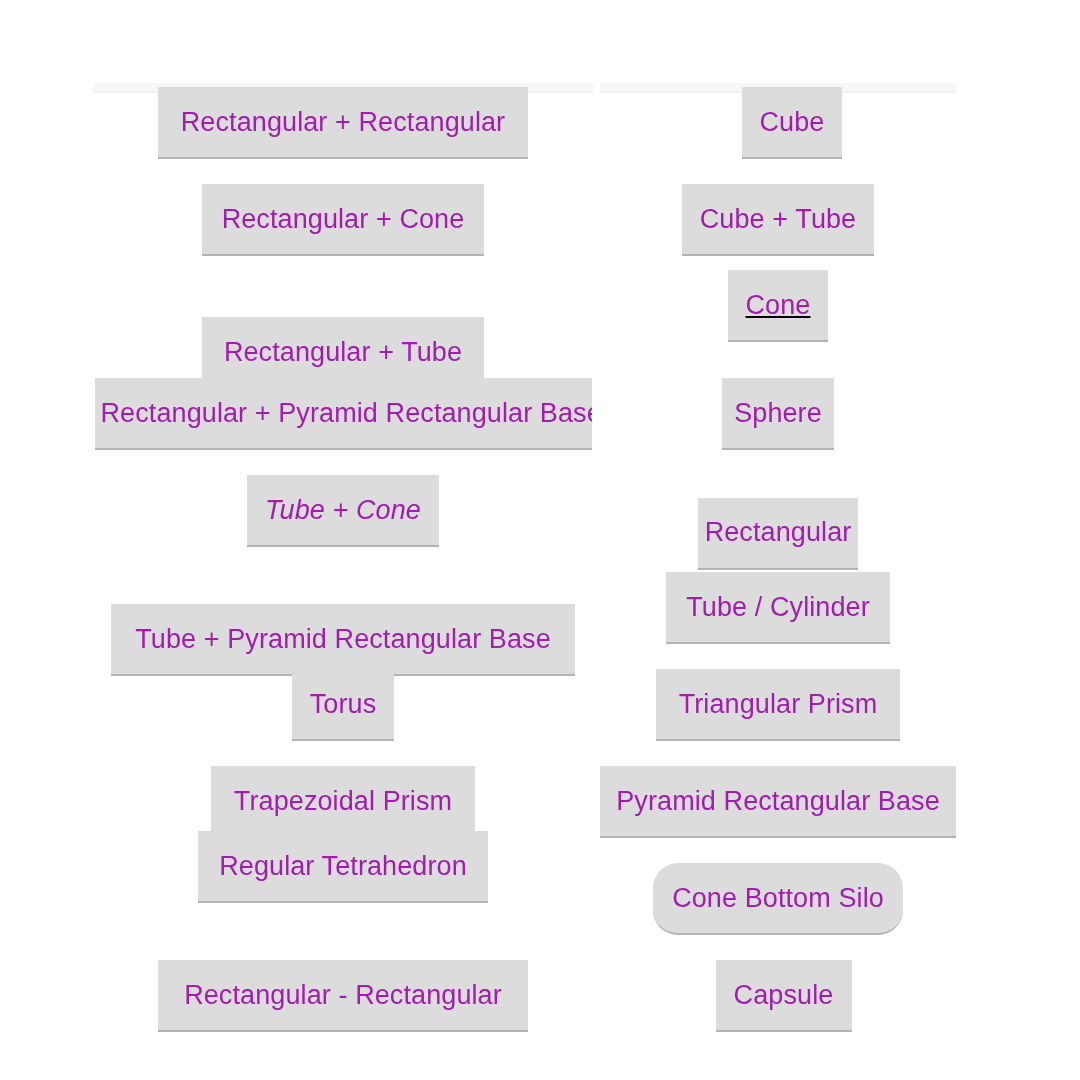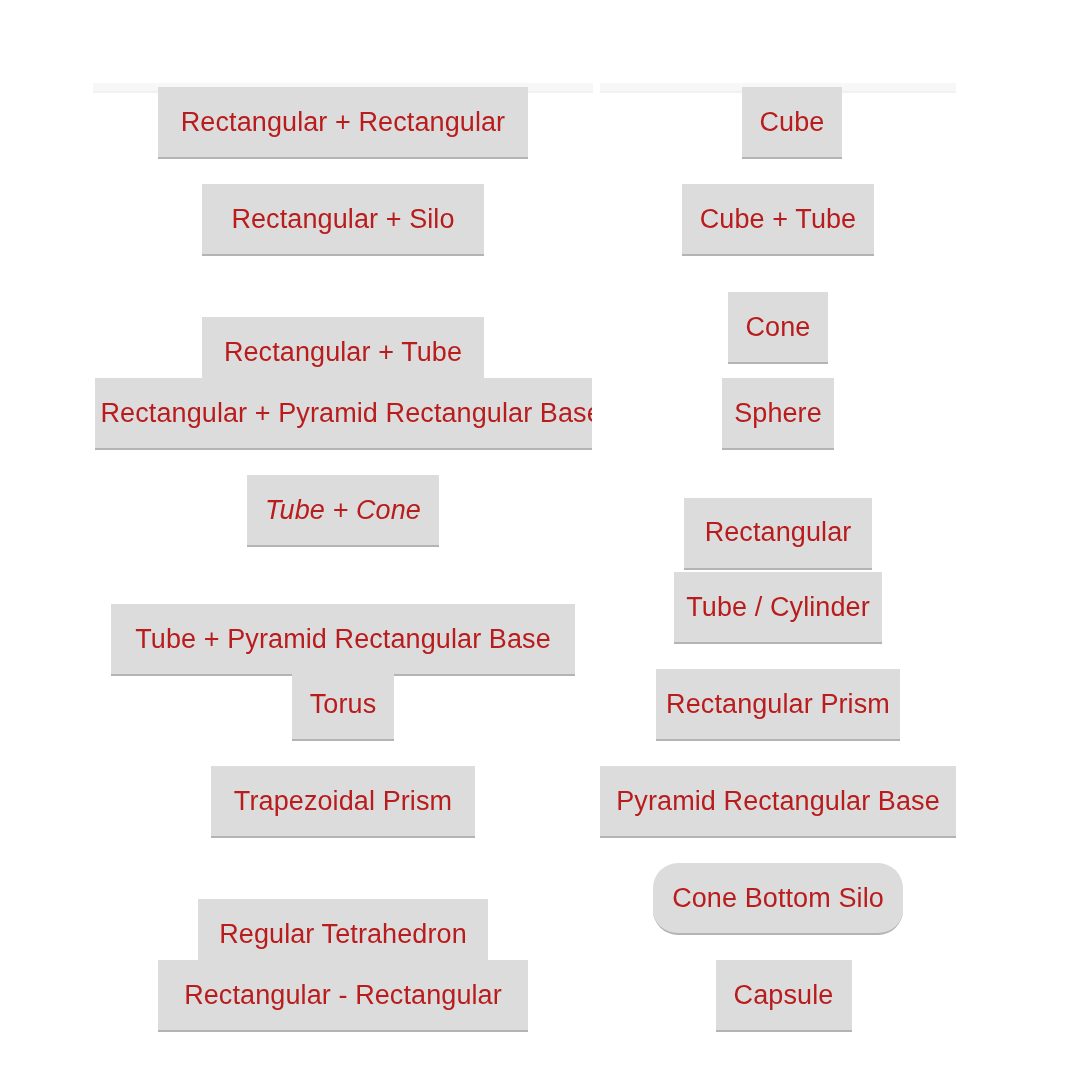--- a/index.html
+++ b/index.html
@@ -54,21 +54,21 @@
     align-items: center;
     justify-content: center;
     overflow: hidden;
     white-space: nowrap;
     padding: 0 0px;
   }
 
   .chip-label {
     font-size: 27px;
     line-height: 1;
-    color: #b91c1c;
+    color: #a21caf;
     white-space: nowrap;
     letter-spacing: 0.1px;
     padding: 0 1px;
   }
 
   
   .chip.ghost {
     background: #f7f7f8;
     border-bottom: 2px solid #f2f2f3;
     height: 10px;
@@ -95,21 +95,21 @@
           <span class="chip-label"></span>
         </div>
       </div>
       <div class="chip-row" style="top: 87px; transform: translateX(43px);">
         <div class="chip" style="width: 370px;">
           <span class="chip-label">Rectangular + Rectangular</span>
         </div>
       </div>
       <div class="chip-row" style="top: 184px; transform: translateX(43px);">
         <div class="chip" style="width: 282px;">
-          <span class="chip-label">Rectangular + Silo</span>
+          <span class="chip-label">Rectangular + Cone</span>
         </div>
       </div>
       <div class="chip-row" style="top: 281px; transform: translateX(43px); margin-top: 36px;">
         <div class="chip" style="width: 282px;">
           <span class="chip-label">Rectangular + Tube</span>
         </div>
       </div>
       <div class="chip-row" style="top: 378px; transform: translateX(43px);">
         <div class="chip clipped" style="width: 497px;">
           <span class="chip-label">Rectangular + Pyramid Rectangular Base</span>
@@ -128,21 +128,21 @@
       <div class="chip-row" style="top: 766px; transform: translateX(43px);">
         <div class="chip" style="width: 264px;">
           <span class="chip-label">Trapezoidal Prism</span>
         </div>
       </div>
       <div class="chip-row" style="top: 669px; transform: translateX(43px);">
         <div class="chip" style="width: 102px;">
           <span class="chip-label">Torus</span>
         </div>
       </div>
-      <div class="chip-row" style="top: 899px; transform: translateX(43px);">
+      <div class="chip-row" style="top: 831px; transform: translateX(43px);">
         <div class="chip" style="width: 290px;">
           <span class="chip-label">Regular Tetrahedron</span>
         </div>
       </div>
       <div class="chip-row" style="top: 960px; transform: translateX(43px);">
         <div class="chip" style="width: 370px;">
           <span class="chip-label">Rectangular - Rectangular</span>
         </div>
       </div>
     </div>
@@ -155,43 +155,43 @@
       <div class="chip-row" style="top: 87px; transform: translateX(0px);">
         <div class="chip" style="width: 100px; margin-left: 28px;">
           <span class="chip-label">Cube</span>
         </div>
       </div>
       <div class="chip-row" style="top: 184px; transform: translateX(0px);">
         <div class="chip" style="width: 192px;">
           <span class="chip-label">Cube + Tube</span>
         </div>
       </div>
-      <div class="chip-row" style="top: 292px; transform: translateX(0px);">
+      <div class="chip-row" style="top: 270px; transform: translateX(0px); text-decoration: underline;">
         <div class="chip" style="width: 100px;">
           <span class="chip-label">Cone</span>
         </div>
       </div>
       <div class="chip-row" style="top: 378px; transform: translateX(0px);">
         <div class="chip" style="width: 112px;">
           <span class="chip-label">Sphere</span>
         </div>
       </div>
       <div class="chip-row" style="top: 475px; transform: translateX(0px);">
-        <div class="chip" style="width: 188px; margin-top: 45px;">
+        <div class="chip" style="width: 160px; margin-top: 45px;">
           <span class="chip-label">Rectangular</span>
         </div>
       </div>
       <div class="chip-row" style="top: 572px; transform: translateX(0px);">
-        <div class="chip" style="width: 208px;">
+        <div class="chip" style="width: 224px;">
           <span class="chip-label">Tube / Cylinder</span>
         </div>
       </div>
       <div class="chip-row" style="top: 669px; transform: translateX(0px);">
         <div class="chip" style="width: 244px;">
-          <span class="chip-label">Rectangular Prism</span>
+          <span class="chip-label">Triangular Prism</span>
         </div>
       </div>
       <div class="chip-row" style="top: 766px; transform: translateX(0px);">
         <div class="chip" style="width: 360px;">
           <span class="chip-label">Pyramid Rectangular Base</span>
         </div>
       </div>
       <div class="chip-row" style="top: 863px; transform: translateX(0px);">
         <div class="chip" style="width: 250px; border-radius: 25px;">
           <span class="chip-label">Cone Bottom Silo</span>

